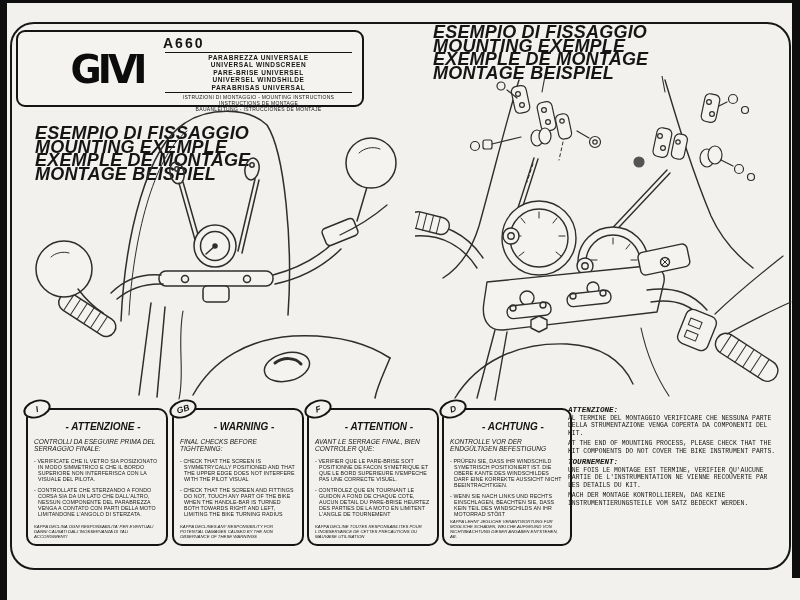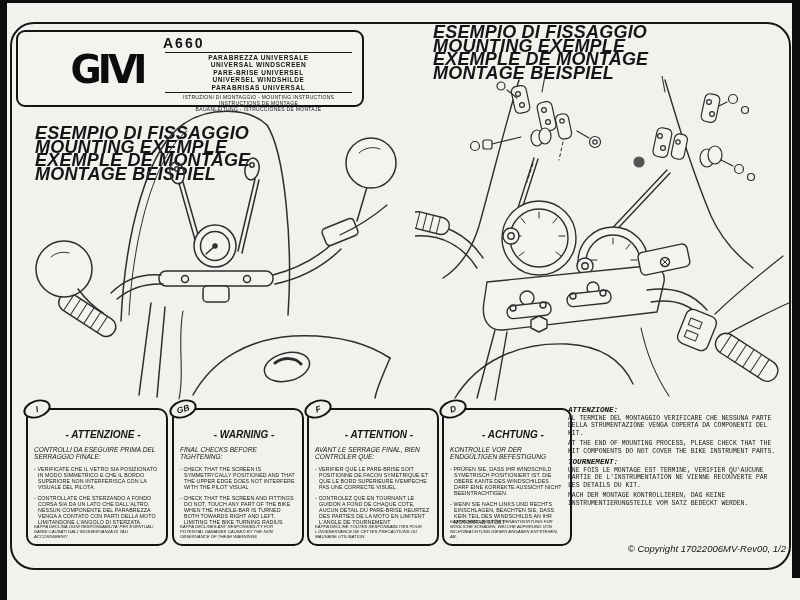--- a/index.html
+++ b/index.html
@@ -37,21 +37,21 @@
   
   .illus { position:absolute; }
 
   
   .warnbox { position:absolute; top:408px; height:138px;
              border:2px solid #141414; border-radius:10px; }
   .badge { position:absolute; top:-10px; left:-5px; width:28px; height:18px;
            border:2px solid #141414; border-radius:50%; background:#f2f1ed;
            transform:rotate(-18deg); display:flex; align-items:center; justify-content:center;
            font-weight:bold; font-style:italic; font-size:8.5px; }
-  .warn-title { text-align:center; font-weight:bold; font-style:italic; font-size:10px; margin-top:19px;padding-left:12px; }
+  .warn-title { text-align:center; font-weight:bold; font-style:italic; font-size:10px; margin-top:11px;padding-left:12px; }
   .warn-intro { font-style:italic; font-size:6.6px; line-height:7.4px; margin:6px 6px 5px; }
   .warn-items { margin:0 5px 0 6px; font-size:5.3px; line-height:6px; letter-spacing:0.1px; }
   .warn-item  { margin-bottom:5px; padding-left:4px; text-indent:-4px; }
   .warn-disclaimer { position:absolute; bottom:4px; left:6px; right:5px;
                      font-size:4.3px; line-height:4.9px; font-style:italic; }
 
   
   .final-notes { position:absolute; left:568px; top:406px; width:214px;font-family:Liberation Mono, monospace; }
   .note-title { font-weight:bold; font-style:italic; font-size:7.6px; line-height:9px; }
   .note-text  { font-size:6.4px; line-height:7.4px; margin-bottom:3px; }
@@ -310,15 +310,14 @@
 
   <div class="final-notes">
     <div class="note-title">ATTENZIONE:</div>
     <div class="note-text">AL TERMINE DEL MONTAGGIO VERIFICARE CHE NESSUNA PARTE DELLA STRUMENTAZIONE VENGA COPERTA DA COMPONENTI DEL KIT.</div>
     <div class="note-text">AT THE END OF MOUNTING PROCESS, PLEASE CHECK THAT THE KIT COMPONENTS DO NOT COVER THE BIKE INSTRUMENT PARTS.</div>
     <div class="note-title">TOURNEMENT:</div>
     <div class="note-text">UNE FOIS LE MONTAGE EST TERMINE, VERIFIER QU'AUCUNE PARTIE DE L'INSTRUMENTATION NE VIENNE RECOUVERTE PAR LES DETAILS DU KIT.</div>
     <div class="note-text">NACH DER MONTAGE KONTROLLIEREN, DAß KEINE INSTRUMENTIERUNGSTEILE VOM SATZ BEDECKT WERDEN.</div>
   </div>
 
-  <div class="copyright">© Copyright 17022006MV-Rev00, 1/2</div>
 
 </div>
 
 </body></html>

